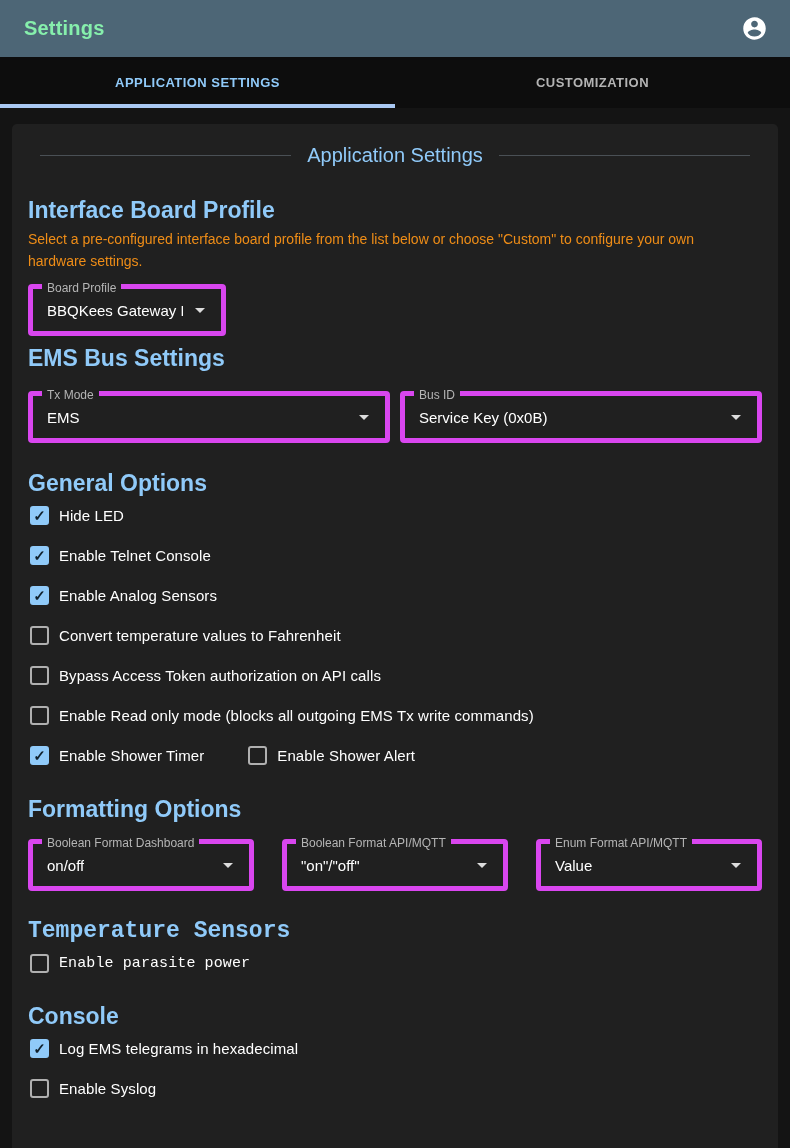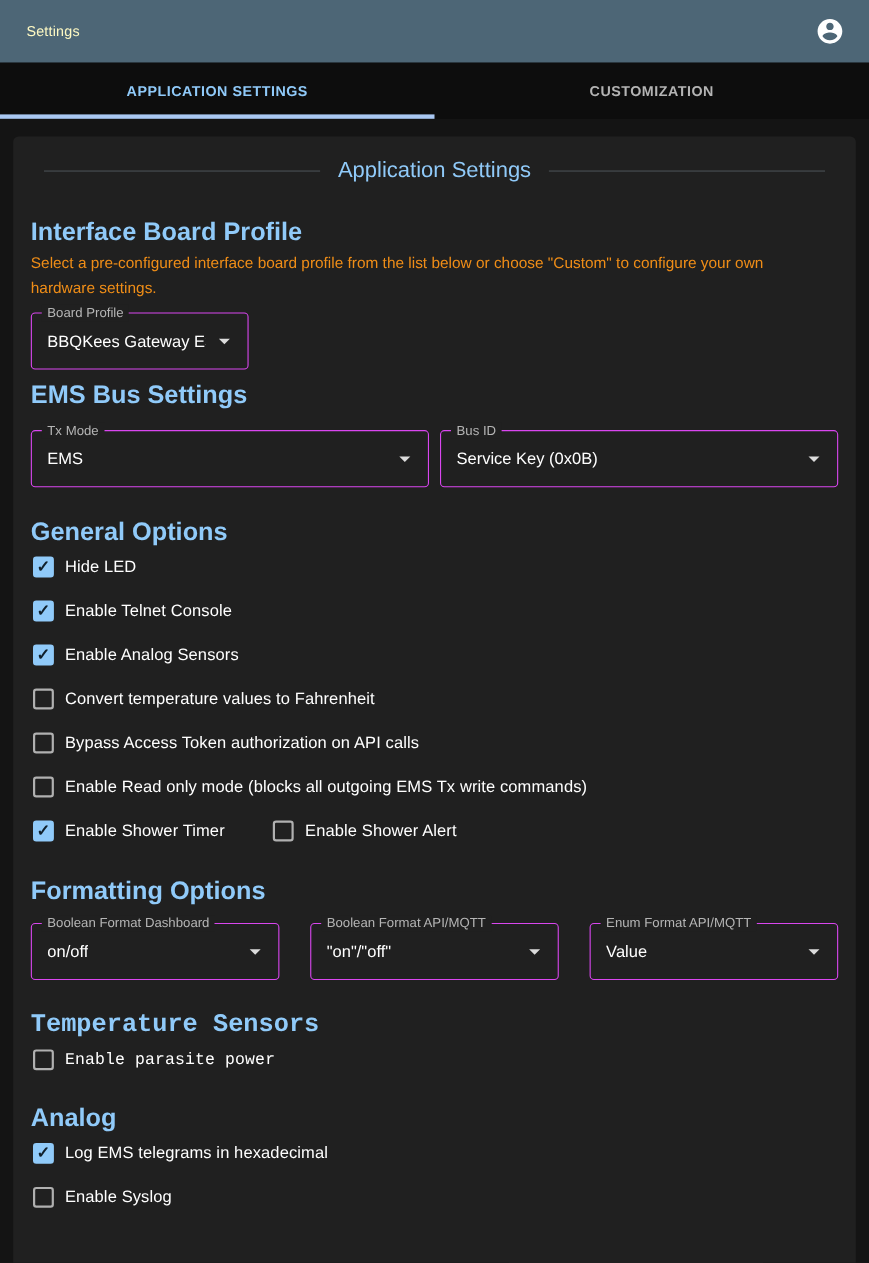--- a/index.html
+++ b/index.html
@@ -13,23 +13,23 @@
   .appbar {
     height: 57px;
     background: #4d6676;
     display: flex;
     align-items: center;
     justify-content: space-between;
     padding: 0 14px 0 24px;
     box-shadow: 0 2px 4px rgba(0,0,0,.4);
   }
   .appbar-title {
-    font-size: 13px;
-    font-weight: normal;
-    color: #fef9c3;
+    font-size: 20px;
+    font-weight: bold;
+    color: #86efac;
     letter-spacing: .2px;
   }
   .account-btn {
     width: 44px; height: 44px;
     display: flex; align-items: center; justify-content: center;
     border-radius: 50%;
     cursor: pointer;
   }
   .account-btn svg { width: 27px; height: 27px; }
   
@@ -93,21 +93,21 @@
     margin-top: 8px;
     color: #ef8d17;
     font-size: 14px;
     line-height: 21.5px;
     max-width: 715px;
   }
   
   .select {
     position: relative;
     height: 52px;
-    border: 1px solid #d946ef;
+    border: 5px solid #d946ef;
     border-radius: 4px;
     display: flex;
     align-items: center;
     justify-content: space-between;
     padding: 0 16px 0 14px;
     cursor: pointer;
   }
   .sel-label {
     position: absolute;
     top: -8px;
@@ -308,21 +308,21 @@
     <div class="section-heading">Temperature Sensors</div>
     <div class="cb-list">
       <div class="cb-row">
         <span class="cb"></span>
         <span class="cb-label">Enable parasite power</span>
       </div>
     </div>
   </div>
 
   <div class="section sec-logging">
-    <div class="section-heading">Analog</div>
+    <div class="section-heading">Console</div>
     <div class="cb-list">
       <div class="cb-row">
         <span class="cb checked"></span>
         <span class="cb-label">Log EMS telegrams in hexadecimal</span>
       </div>
       <div class="cb-row">
         <span class="cb"></span>
         <span class="cb-label">Enable Syslog</span>
       </div>
     </div>

